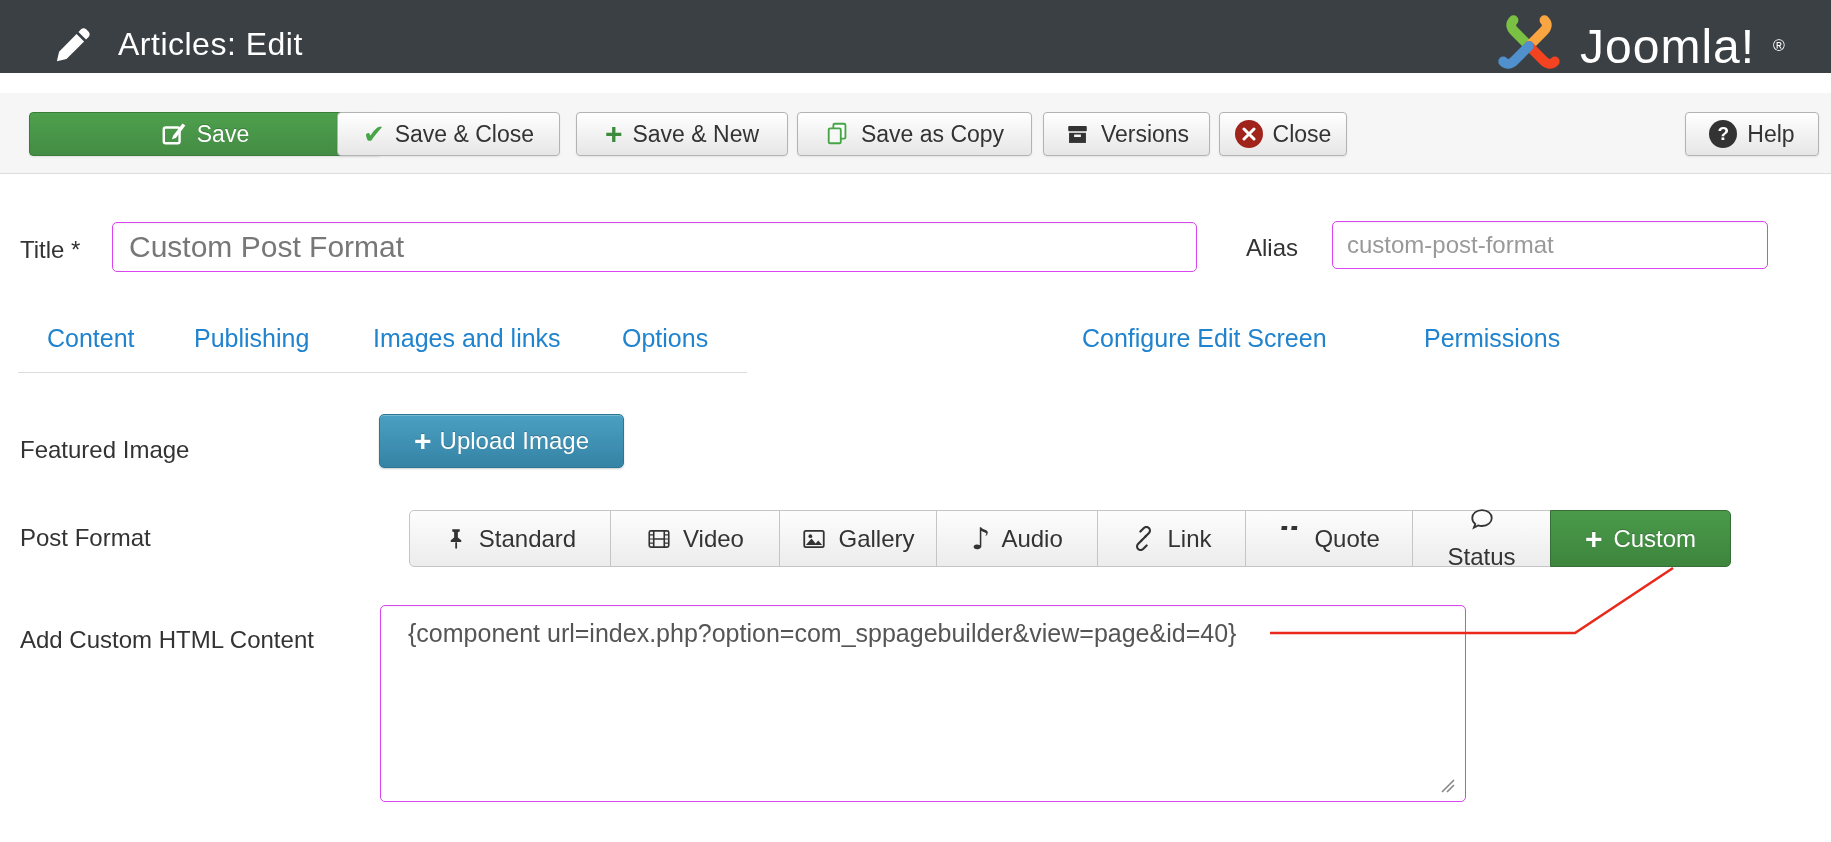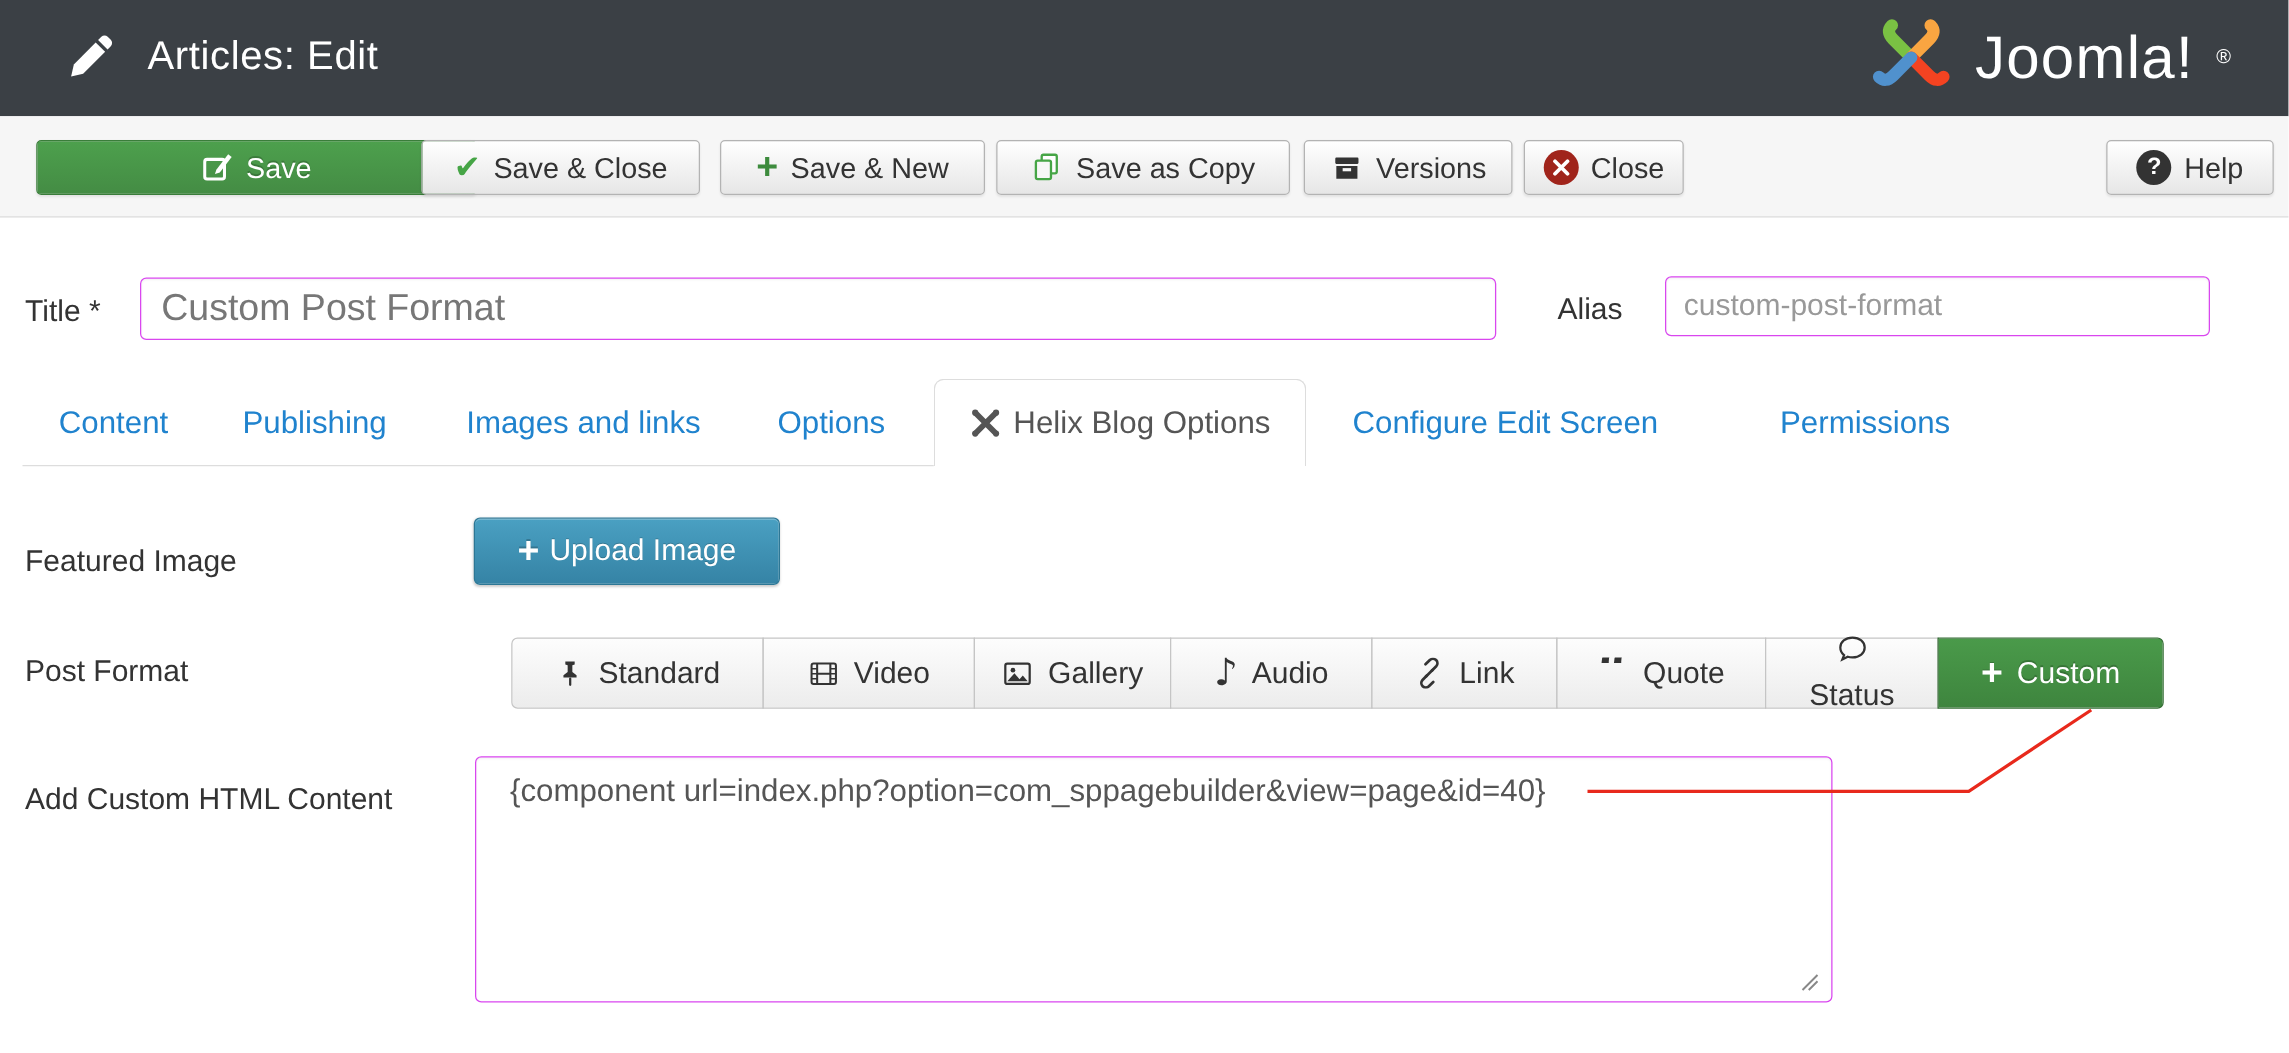--- a/index.html
+++ b/index.html
@@ -1,21 +1,21 @@
 <!DOCTYPE html>
 <html><head>
 <meta charset="utf-8">
 <style>
   html,body{margin:0;padding:0;background:#fff;}
   .canvas{position:relative;width:1831px;height:842px;overflow:hidden;
           font-family:"Liberation Sans","DejaVu Sans",sans-serif;background:#fff;}
   .abs{position:absolute;}
 
   
-  .hdr{left:0;top:0;width:1831px;height:93px;background:#3b4045;}
+  .hdr{left:0;top:0;width:1831px;height:73px;background:#3b4045;}
   .hdr-title{left:118px;top:26px;font-size:32px;color:#fff;letter-spacing:.5px;}
   .logo{left:1496px;top:13px;display:flex;align-items:center;gap:18px;color:#fff;}
   .logo-text{font-size:48px;color:#fff;letter-spacing:1px;}
   .logo-reg{font-size:16px;color:#fff;vertical-align:28px;}
 
   
   .tbar{left:0;top:93px;width:1831px;height:80px;background:#f6f6f6;border-bottom:1px solid #ddd;}
   .btn{position:absolute;top:112px;height:44px;box-sizing:border-box;border:1px solid #b3b3b3;
        border-radius:4px;background:linear-gradient(#ffffff,#e6e6e6);color:#333;font-size:23px;
        display:flex;align-items:center;justify-content:center;gap:10px;cursor:pointer;
@@ -158,32 +158,20 @@
   <span class="abs lbl" style="left:20px;top:236px;">Title *</span>
   <input class="tinput inp-title" type="text" value="Custom Post Format" style="">
   <span class="abs lbl" style="left:1246px;top:234px;">Alias</span>
   <input class="tinput inp-alias" type="text" value="custom-post-format" style="">
 
   <div class="abs navline"></div>
   <span class="tab" style="left:47px;">Content</span>
   <span class="tab" style="left:194px;">Publishing</span>
   <span class="tab" style="left:373px;">Images and links</span>
   <span class="tab" style="left:622px;">Options</span>
-  <div class="abs tab-active">
-    <span class="ic">
-      <svg width="25" height="25" viewBox="0 0 24 24">
-        <path d="M5 5 L19 19 M19 5 L5 19" stroke="#555" stroke-width="4.4" stroke-linecap="round"></path>
-        <circle cx="4" cy="4" r="2.4" fill="#555"></circle>
-          <circle cx="20" cy="4" r="2.4" fill="#555"></circle>
-        <circle cx="4" cy="20" r="2.4" fill="#555"></circle>
-          <circle cx="20" cy="20" r="2.4" fill="#555"></circle>
-      </svg>
-    </span>
-    <span>Helix Blog Options</span>
-  </div>
   <span class="tab" style="left:1082px;">Configure Edit Screen</span>
   <span class="tab" style="left:1424px;">Permissions</span>
 
   <span class="abs lbl" style="left:20px;top:436px;">Featured Image</span>
   <div class="abs btn-upload">
     <span class="plus-white">+</span>
     <span>Upload Image</span>
   </div>
 
   <span class="abs lbl" style="left:20px;top:524px;">Post Format</span>

